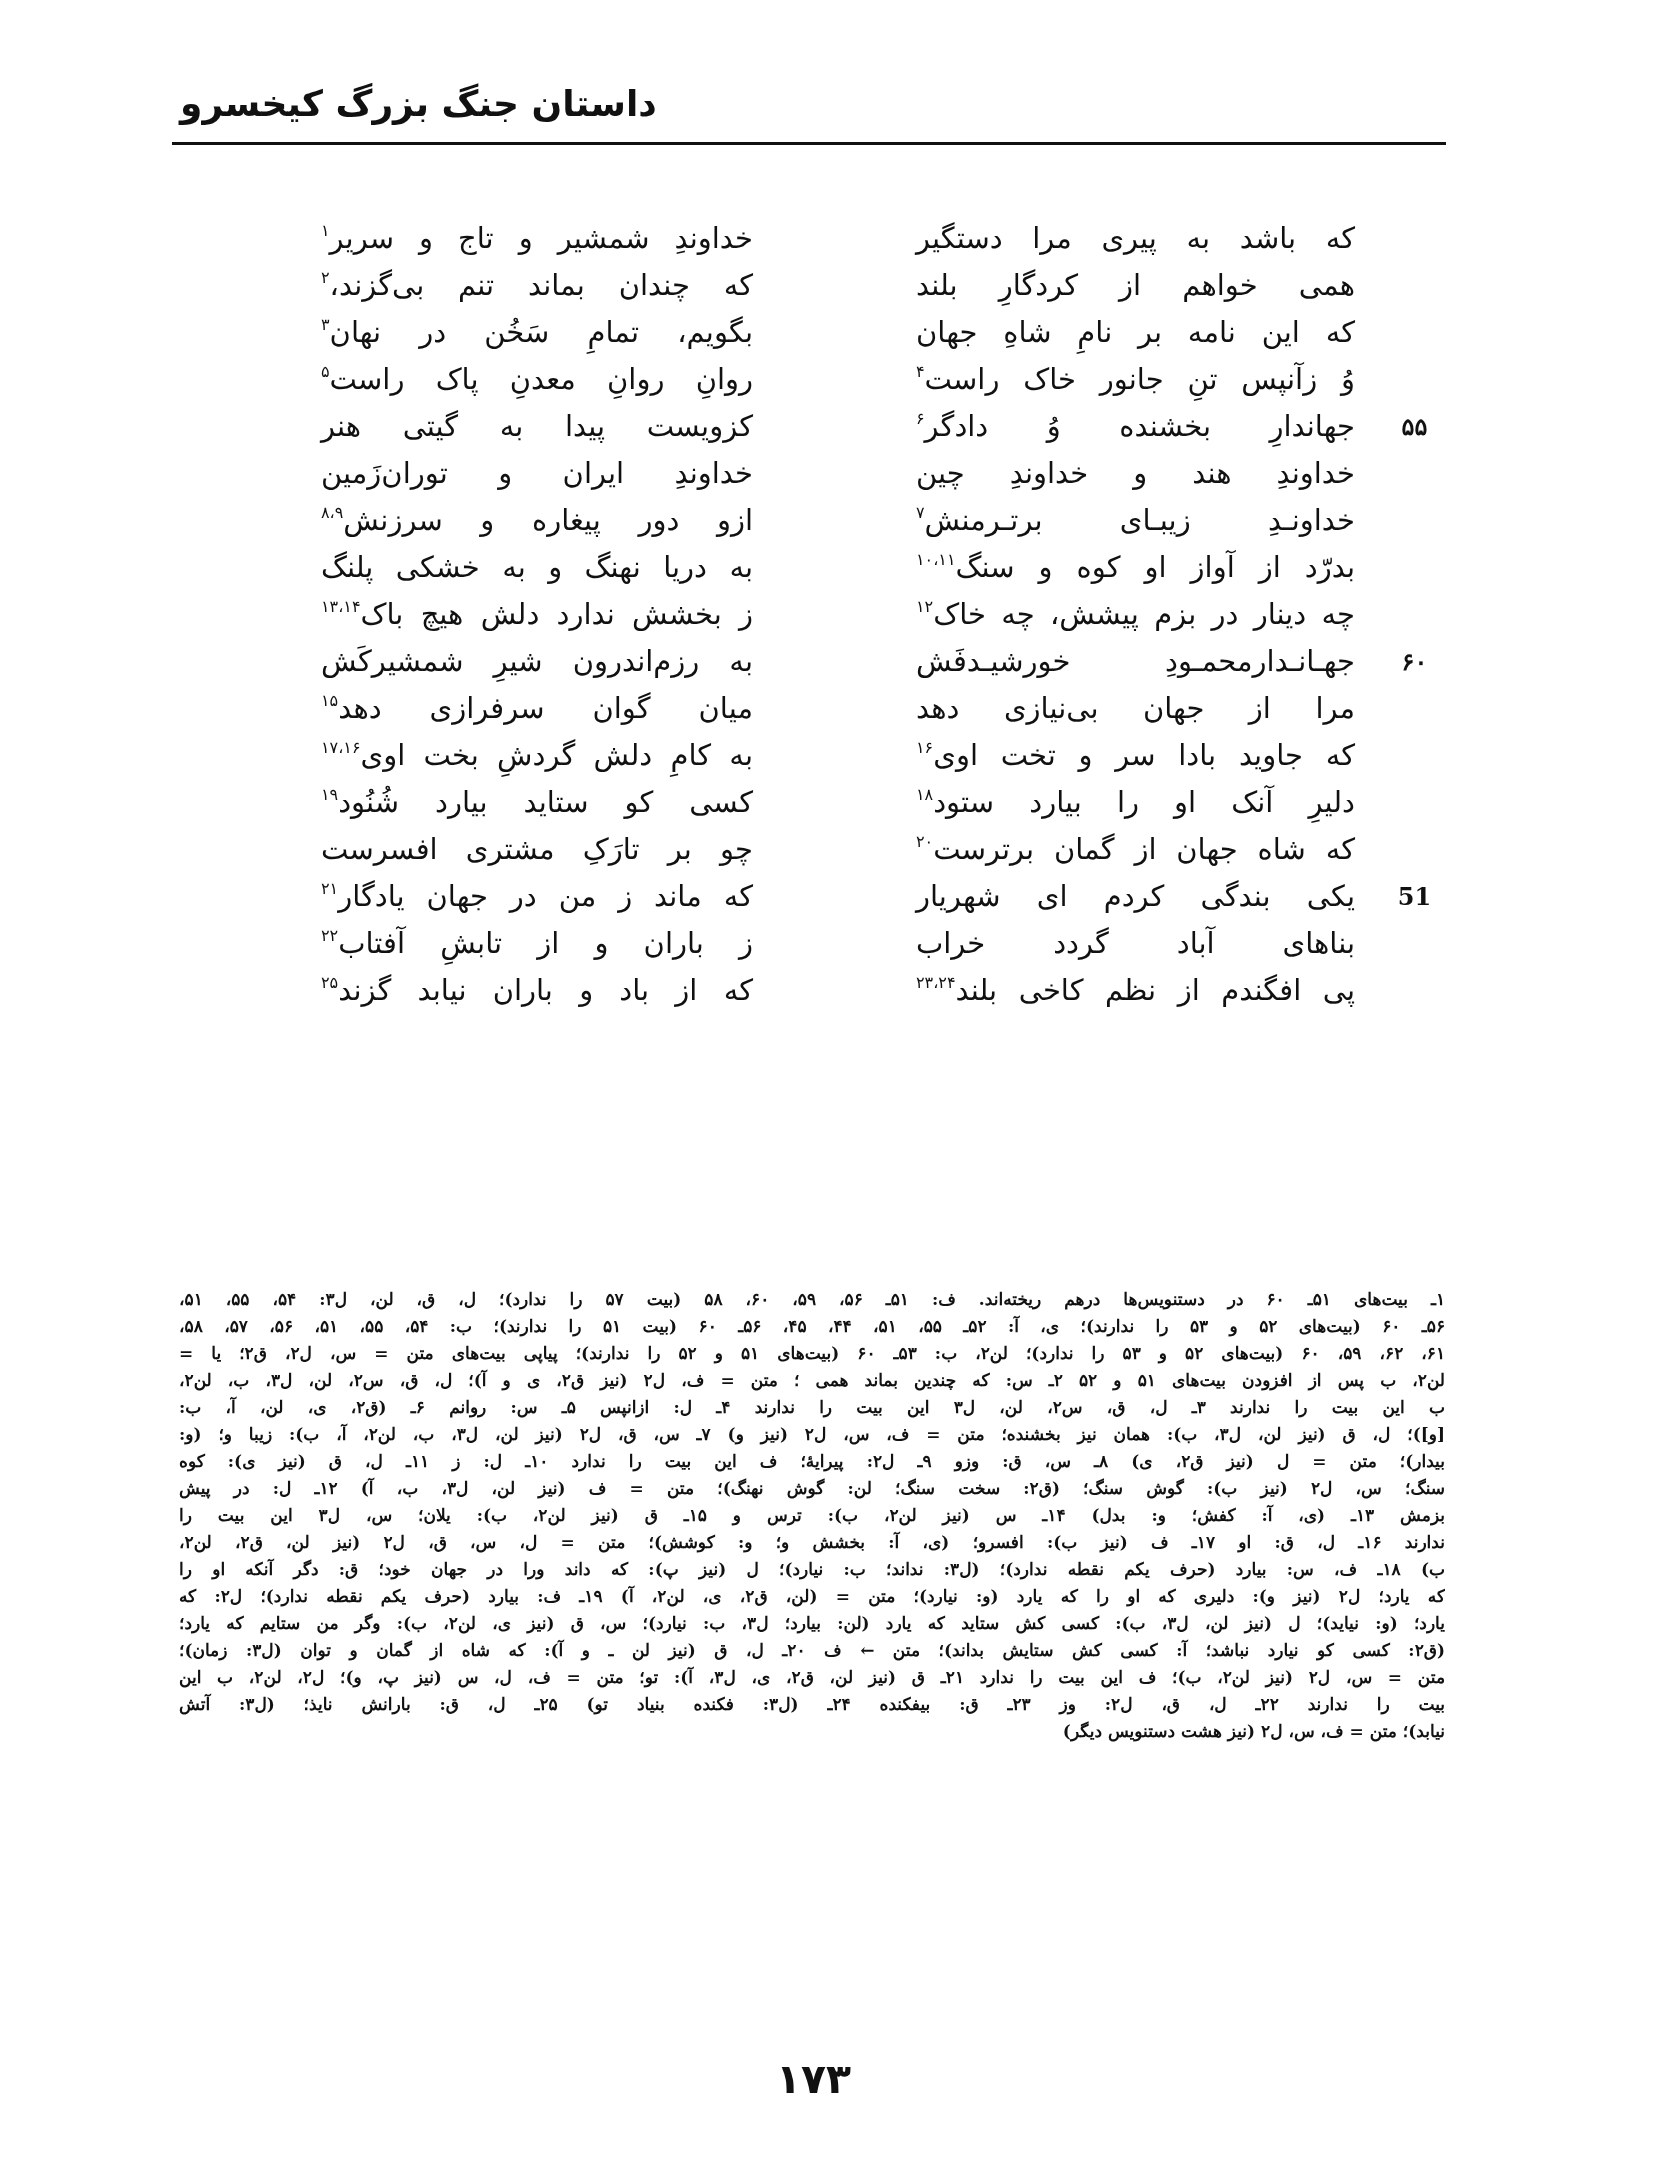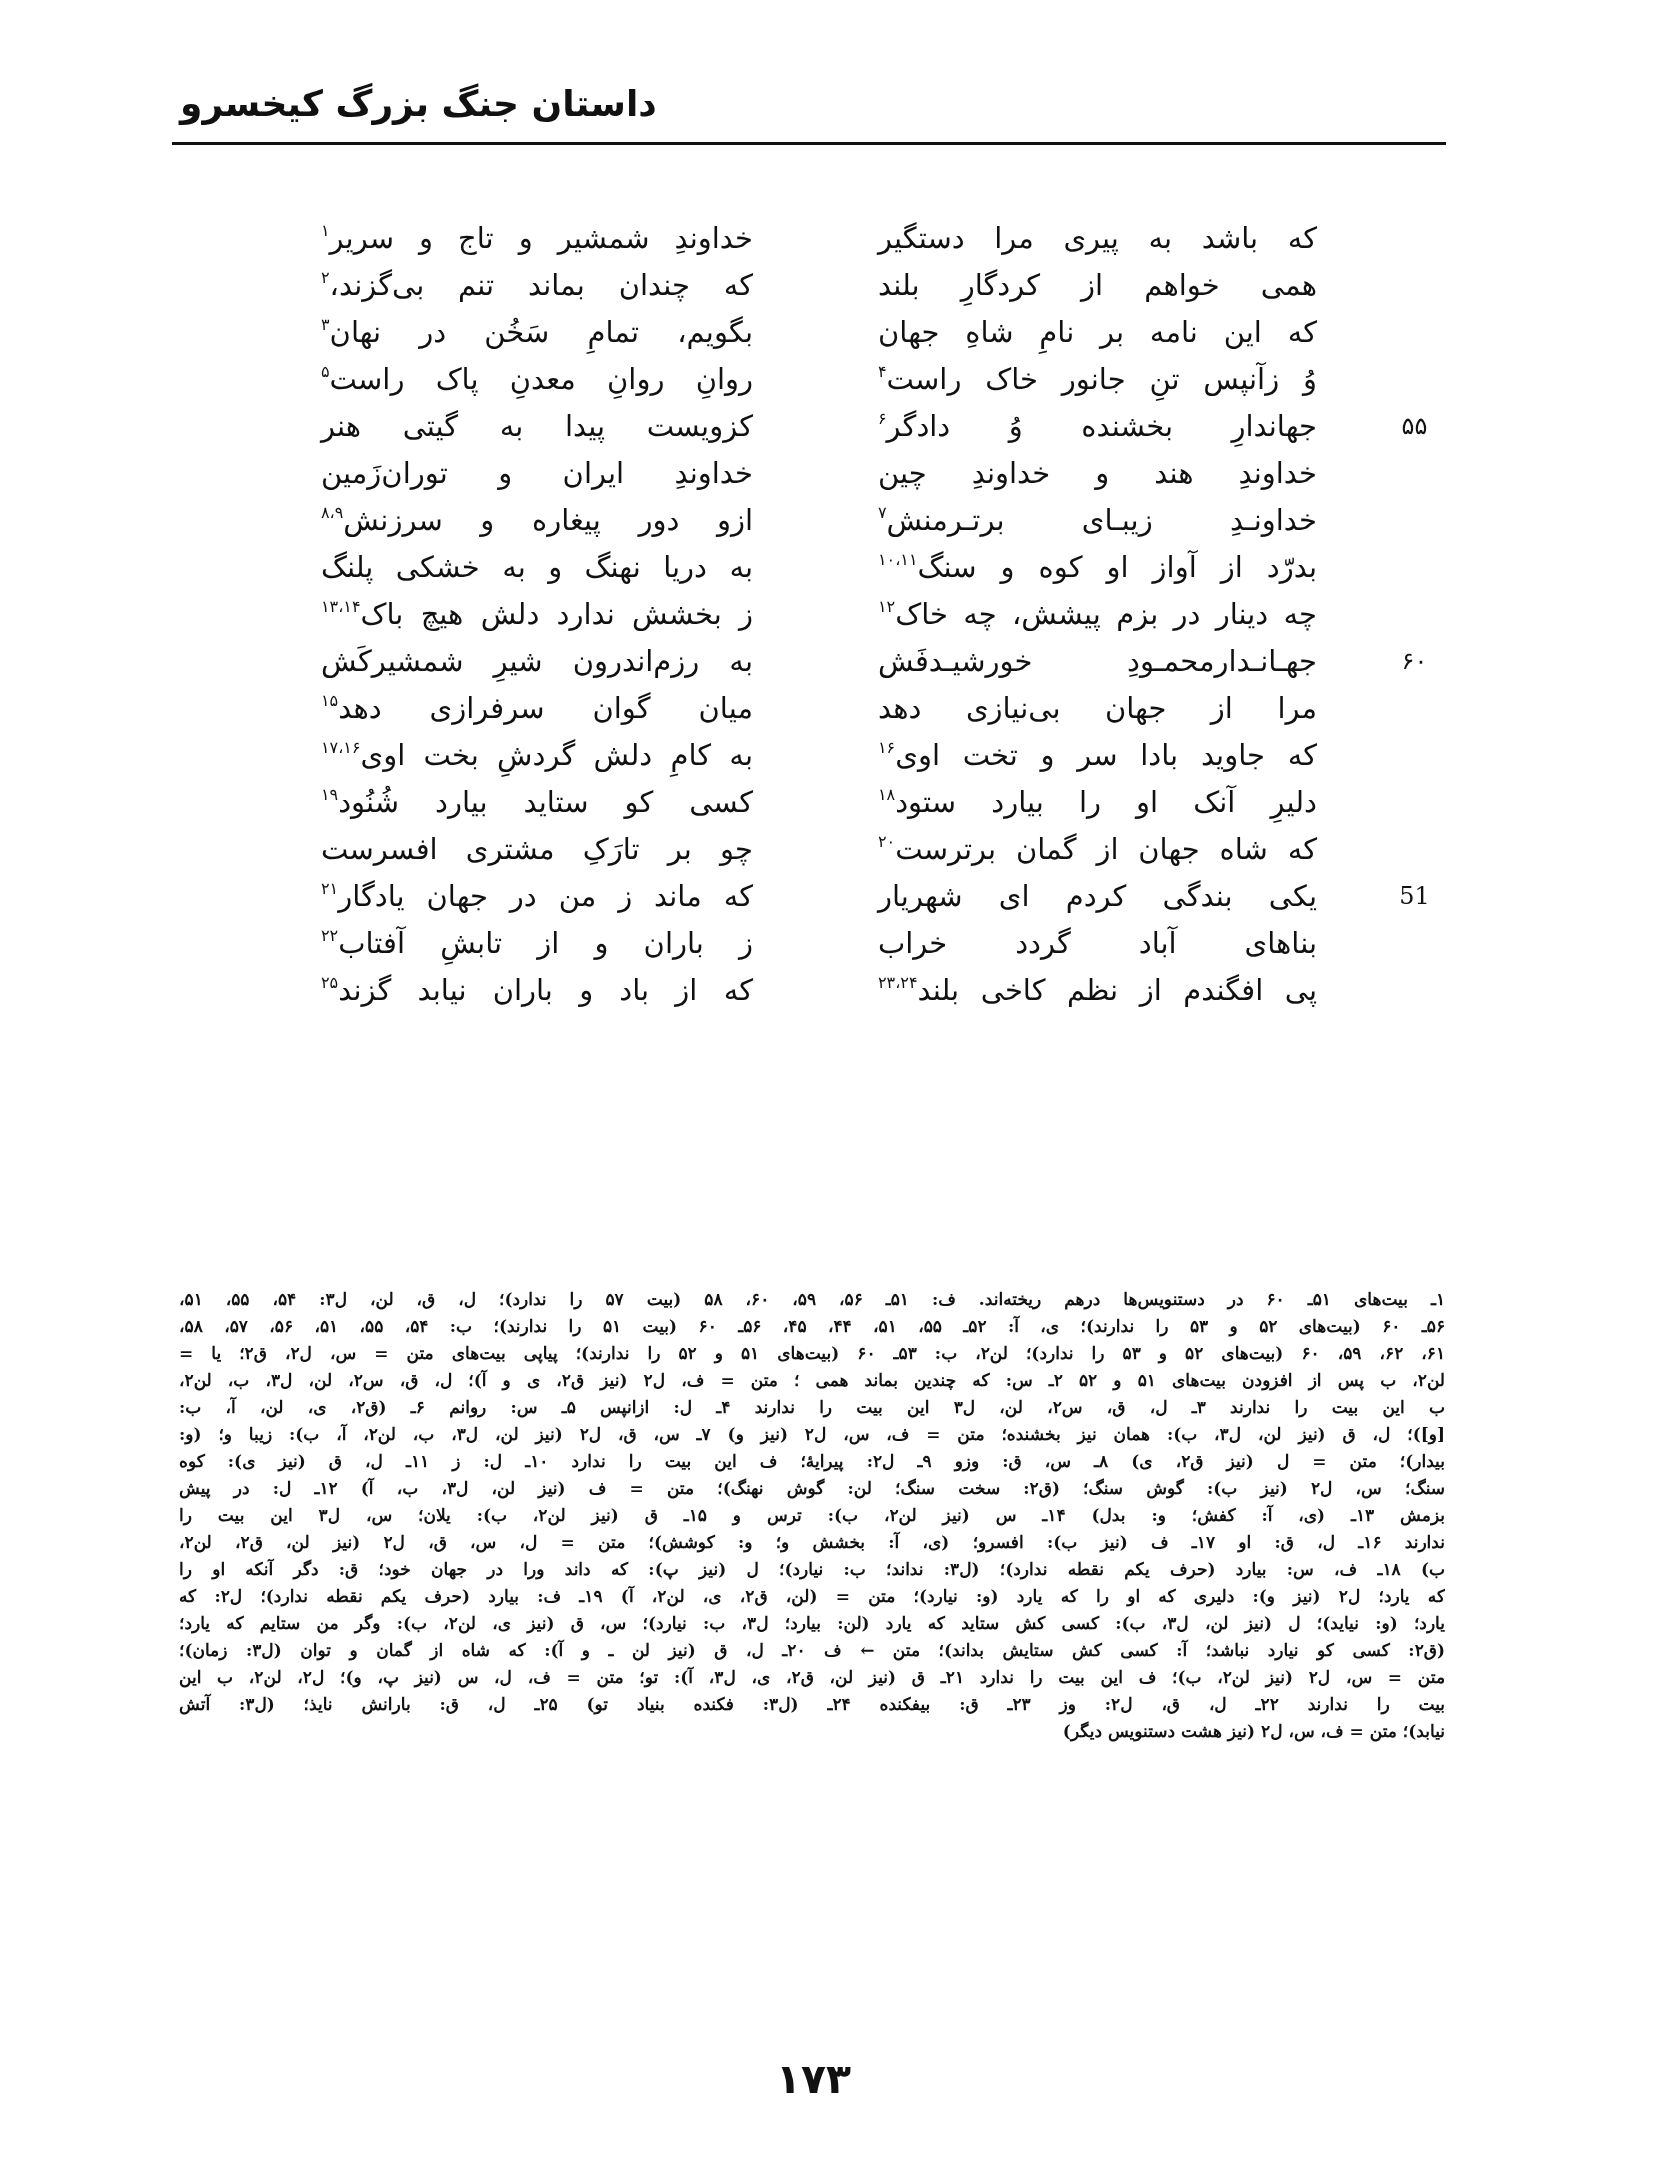--- a/index.html
+++ b/index.html
@@ -7,25 +7,25 @@
          font-family: "DejaVu Serif", "Liberation Serif", serif; }
   .page-title { position: absolute; left: 172px; top: 73px; width: 378px; direction: rtl; text-align: right;
                 font-family: "DejaVu Sans", sans-serif; font-weight: bold; font-size: 36px; line-height: 61px; white-space: nowrap; }
   .title-wrap { position: absolute; left: 172px; top: 73px; width: 338px; height: 68px; }
   .title-wrap .page-title { position: static; width: auto; text-align: left; direction: rtl; display: inline-block; margin-left: 8px; }
   .header-rule { position: absolute; left: 172px; top: 142px; width: 1274px; height: 2.7px; background: #111111; }
   .verses { position: absolute; left: 0; top: 215px; width: 1676px; }
   .verse-row { position: relative; height: 47px; }
   .hemi { position: absolute; top: 0; height: 47px; direction: rtl; text-align: justify; text-align-last: justify;
           font-size: 29px; line-height: 47px; white-space: nowrap; overflow: visible; }
-  .hemi-first { left: 878px; width: 439px; }
+  .hemi-first { left: 916px; width: 439px; }
   .hemi-second { left: 321px; width: 432px; }
   .hemi sup { font-size: 16px; line-height: 0; vertical-align: 12px; }
   .line-num { position: absolute; left: 1391px; width: 47px; top: 0; text-align: center; direction: rtl;
-              font-size: 24px; line-height: 47px; }
+              font-size: 24px; line-height: 47px; font-weight: bold; }
   .footnotes { position: absolute; left: 179px; top: 1286px; width: 1266px; direction: rtl; text-align: justify;
                font-size: 17px; line-height: 27px; }
   .fn-line { display: block; height: 27px; white-space: nowrap; overflow: hidden; text-align: justify; text-align-last: justify; font-weight: bold; }
   .fn-line.last { text-align-last: right; }
   .page-number { position: absolute; left: 746px; top: 2052px; width: 135px; text-align: center;
                  font-family: "DejaVu Sans", sans-serif; font-weight: bold; font-size: 41px; line-height: 54px; }
 </style>
 </head>
 <body>
 

